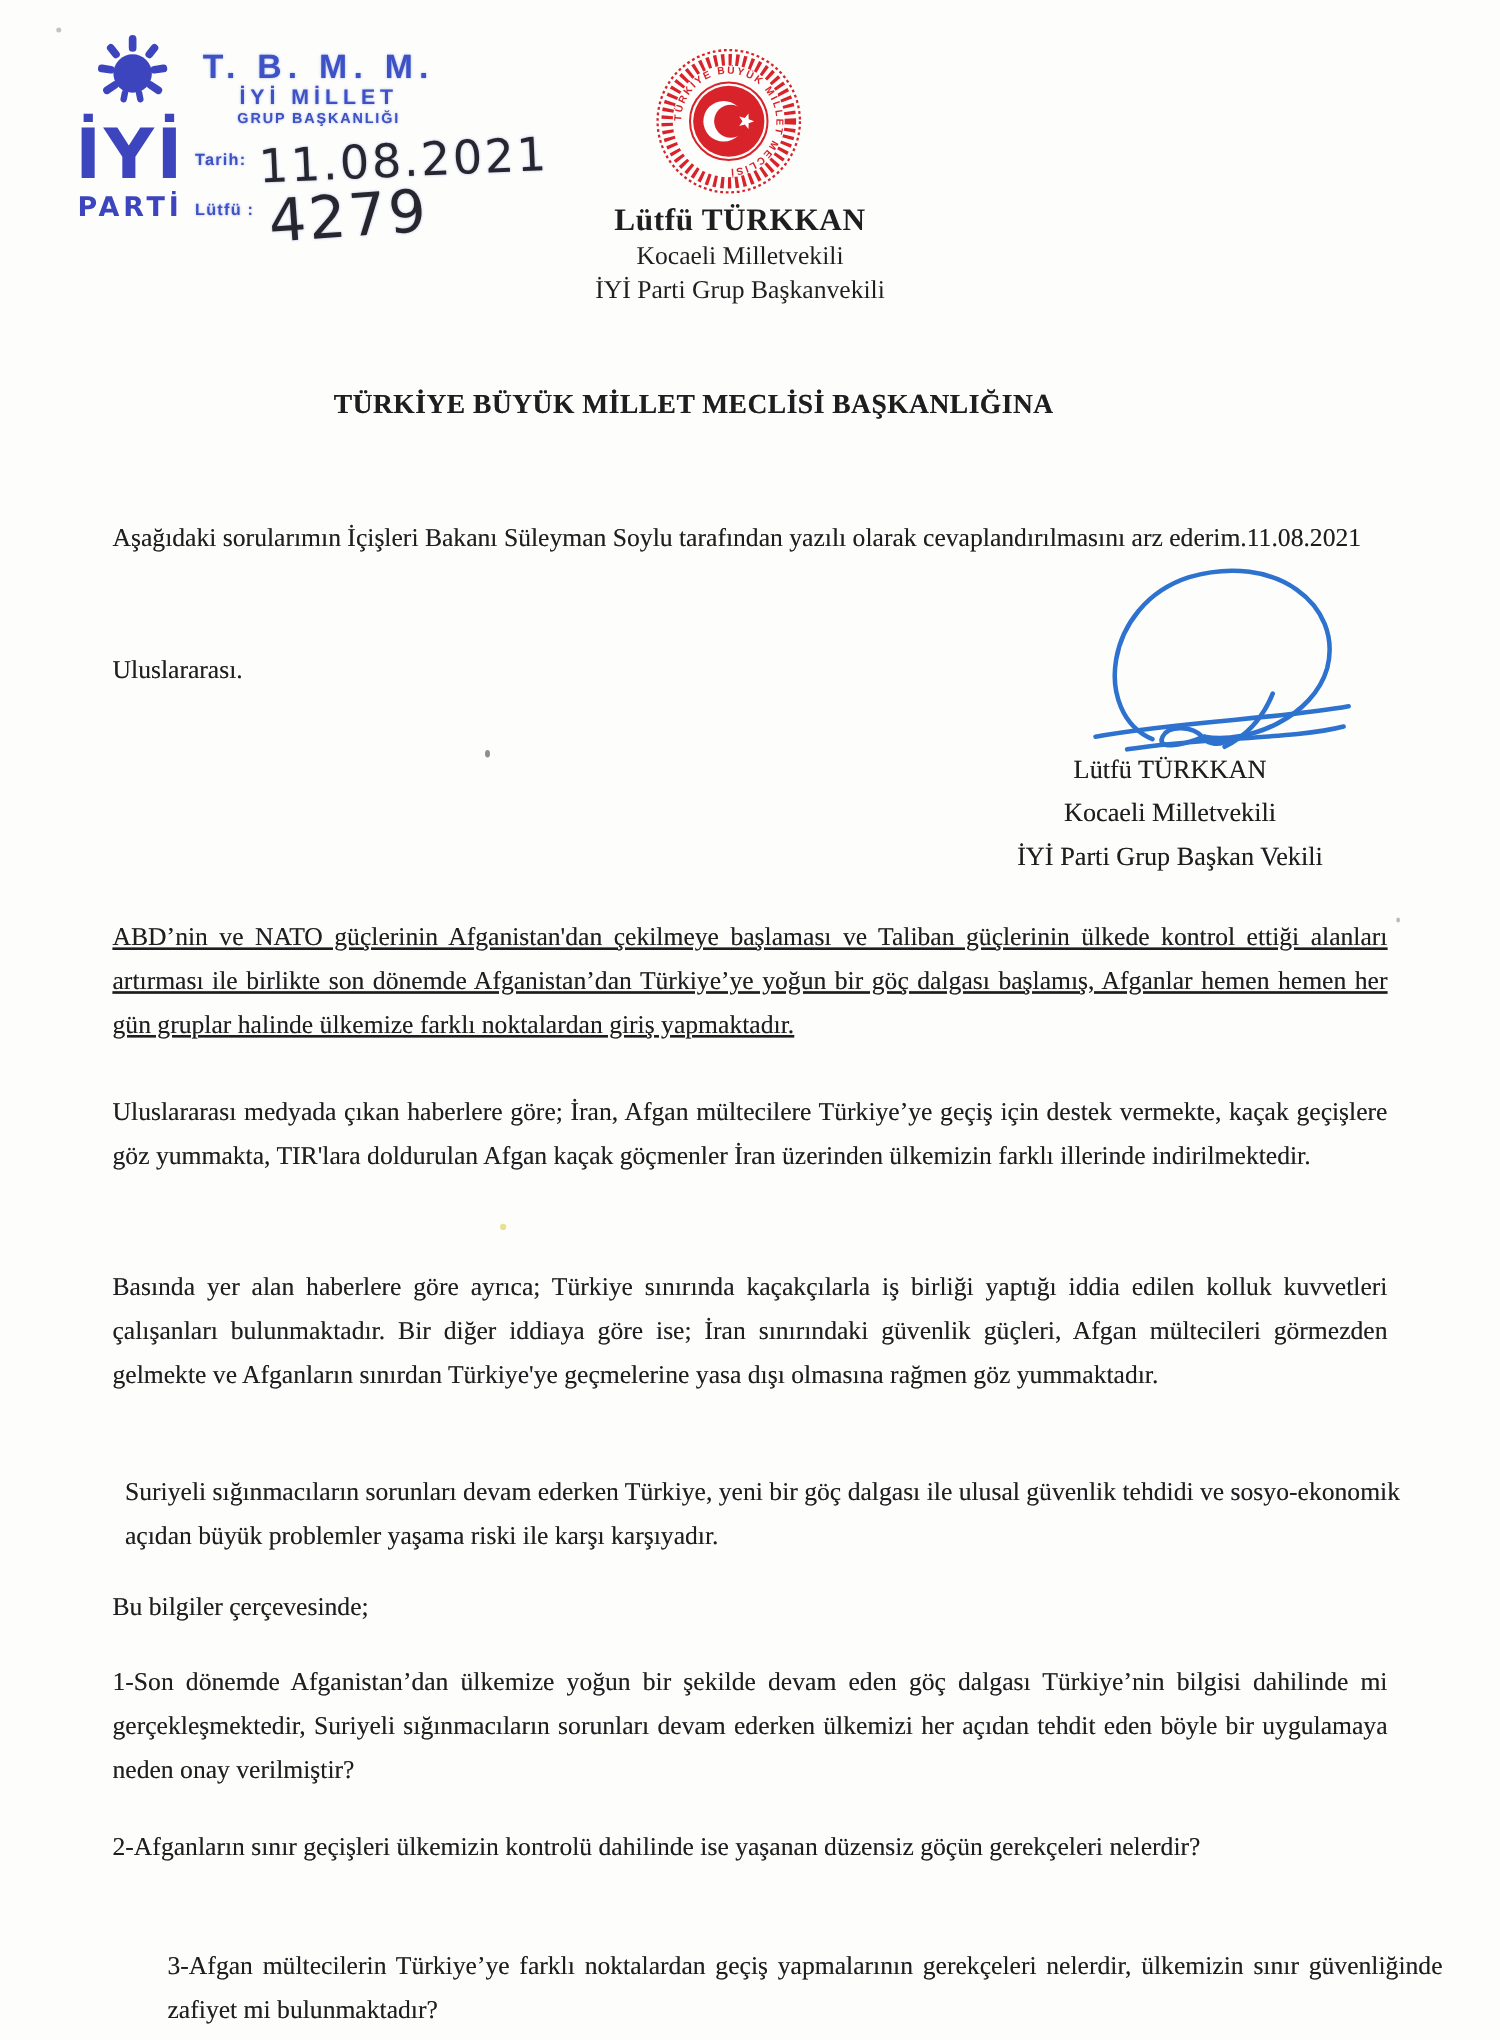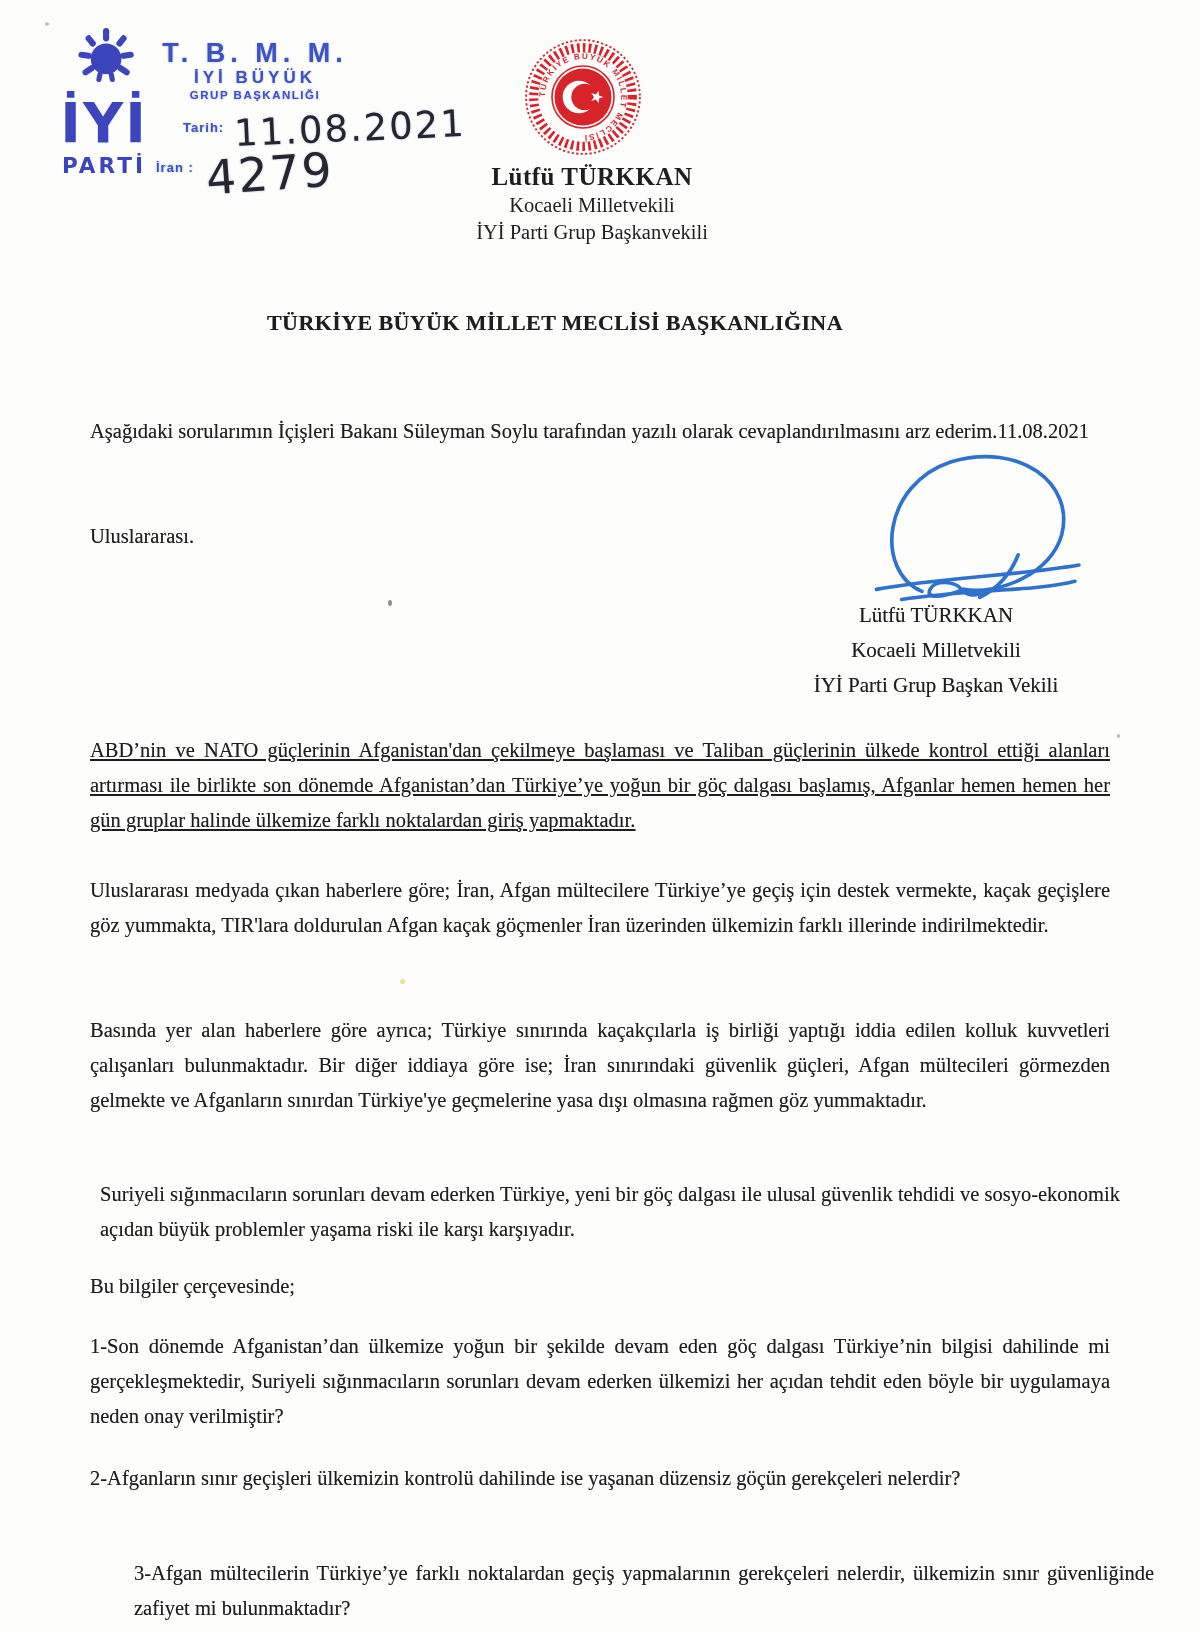--- a/index.html
+++ b/index.html
@@ -17,21 +17,21 @@
   .stamp-ink{color:#3d52c5;text-shadow:0 0 2px rgba(61,82,197,.45);}
   #stamp .l1{font-size:27px;font-weight:bold;letter-spacing:5px;line-height:30px;}
   #stamp .l2{font-size:17px;font-weight:bold;letter-spacing:4px;line-height:20px;}
   #stamp .l3{font-size:11.5px;font-weight:bold;letter-spacing:1.5px;line-height:15px;}
   .stamp-row{position:absolute;left:8px;display:flex;align-items:flex-start;white-space:nowrap;text-align:left;}
   .stamp-row .lab{font-size:13px;font-weight:bold;letter-spacing:1px;padding-top:10px;}
   .hand{
     font-family:"DejaVu Sans", cursive;color:#26262c;font-weight:normal;
     transform:rotate(-2.5deg);letter-spacing:2px;line-height:1;
   }
-  #row-date{top:72px;margin-left:27px;}
+  #row-date{top:72px;}
   #row-date .hand{font-size:37px;margin-left:10px;}
   #row-num{top:112px;}
   #row-num .hand{font-size:47px;margin-left:12px;transform:rotate(-4deg);}
   
   #emblem{left:522px;top:36px;width:122px;height:122px;}
   #letterhead{left:0;top:162px;width:1200px;text-align:center;transform:translateX(-8px);}
   #letterhead .name{font-size:25px;font-weight:600;letter-spacing:.5px;line-height:30px;}
   #letterhead .sub{font-size:20.5px;line-height:27px;}
   
   .doc-text{font-size:20.5px;line-height:35px;text-align:justify;
@@ -78,28 +78,28 @@
         <line x1="40" y1="28" x2="47" y2="29" stroke-width="6"></line>
         <line x1="47" y1="12" x2="51" y2="17" stroke-width="6"></line>
       </g>
       <text x="62" y="113" text-anchor="middle" font-family="DejaVu Sans, sans-serif" font-weight="bold" font-size="54" fill="#3c45be" letter-spacing="2">İYİ</text>
       <text x="62" y="143" text-anchor="middle" font-family="DejaVu Sans, sans-serif" font-weight="bold" font-size="21" fill="#3c45be" letter-spacing="3">PARTİ</text>
     </svg>
   </div>
 
   <div class="abs stamp-ink" id="stamp">
     <div class="l1">T. B. M. M.</div>
-    <div class="l2">İYİ BÜYÜK</div>
+    <div class="l2">İYİ MİLLET</div>
     <div class="l3">GRUP BAŞKANLIĞI</div>
     <div class="stamp-row" id="row-date">
       <span class="lab">Tarih:</span>
       <span class="hand">11.08.2021</span>
     </div>
     <div class="stamp-row" id="row-num">
-      <span class="lab">İran :</span>
+      <span class="lab">Lütfü :</span>
       <span class="hand">4279</span>
     </div>
   </div>
 
   <div class="abs" id="emblem">
     <svg width="122" height="122" viewBox="0 0 120 120">
       <defs>
         <path id="ringpath" d="M 60,60 m -37.5,0 a 37.5,37.5 0 1,1 75,0 a 37.5,37.5 0 1,1 -75,0"></path>
       </defs>
       <circle cx="60" cy="60" r="56" fill="none" stroke="#d8232a" stroke-width="1.8" stroke-dasharray="2.2 2.2"></circle>

